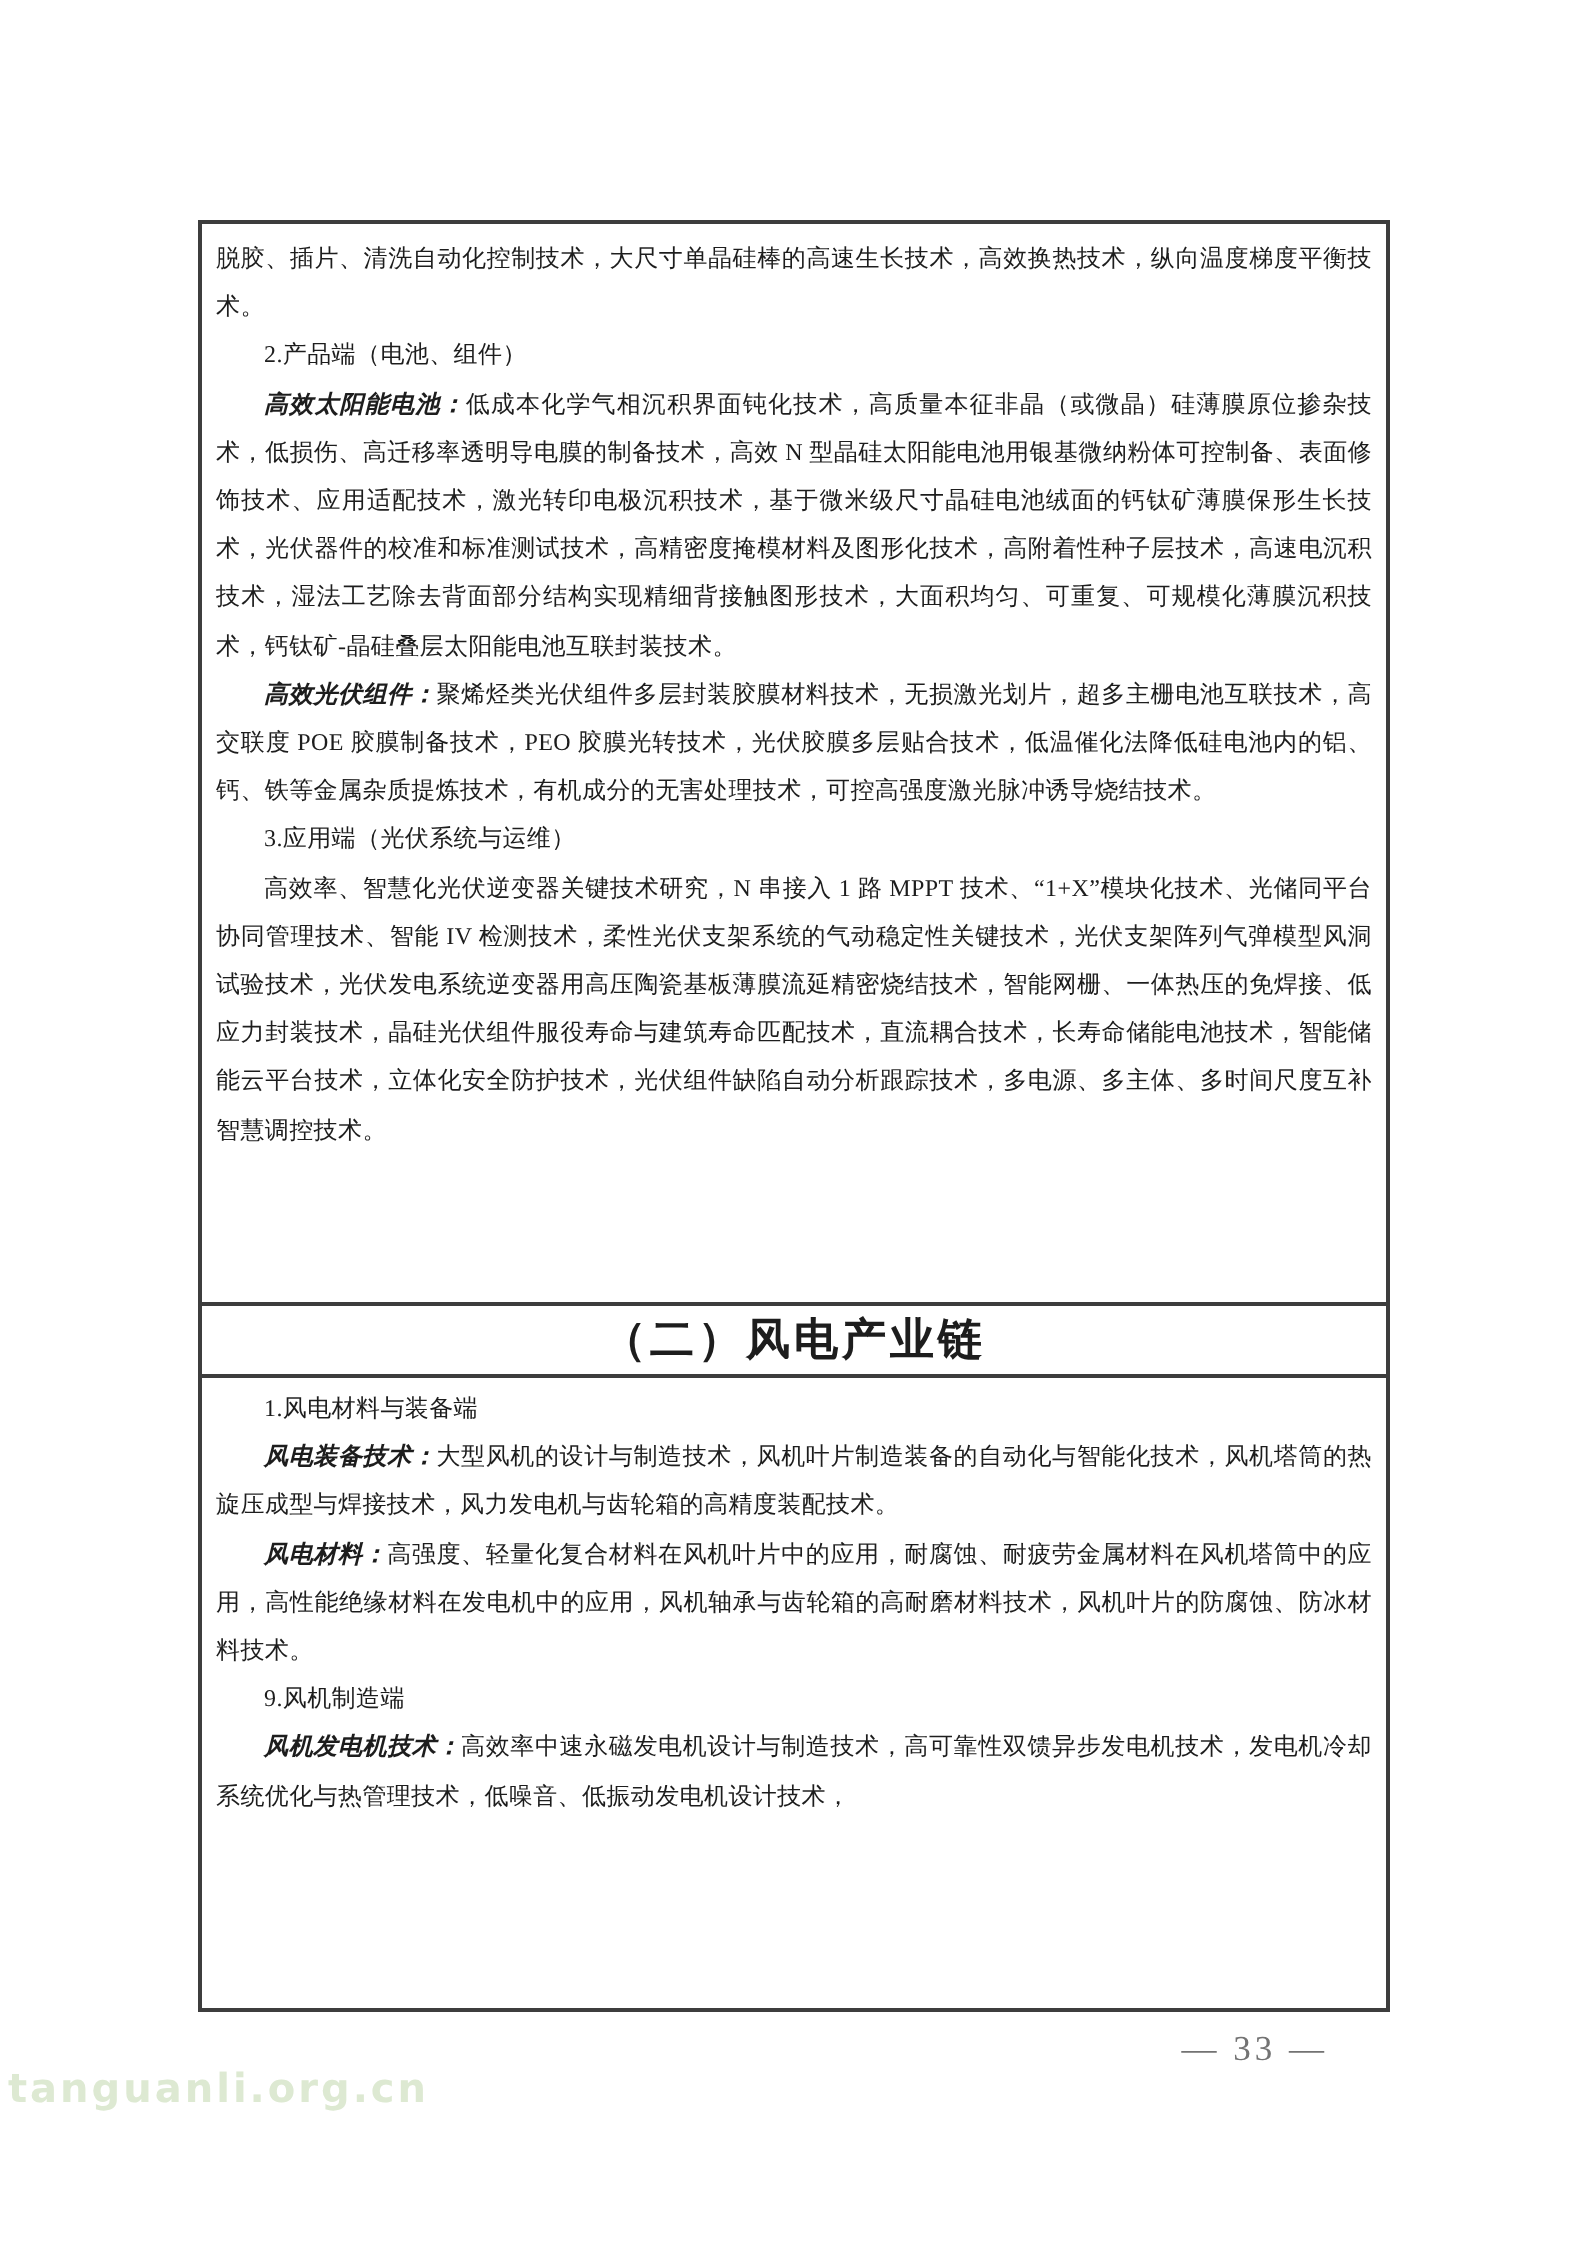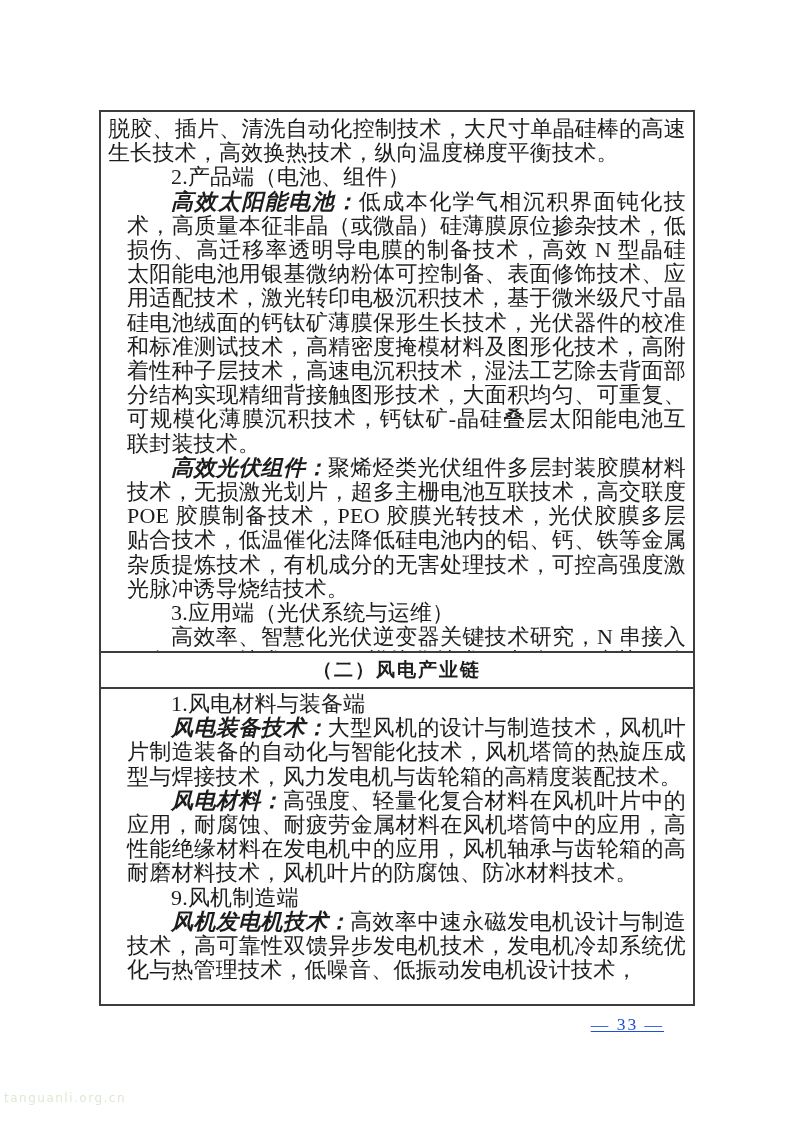--- a/index.html
+++ b/index.html
@@ -34,64 +34,62 @@
     overflow: hidden;
     padding: 5px 7px 0 7px;
   }
   .cell + .cell {
     border-top: 2px solid #3d3d3d;
   }
   .cell-0 { height: 539px; }
   .cell-1 { height: 36px; }
   .cell-2 { height: 317px; padding-top: 3px; }
   .body-cell {
-    font-size: 22px;
+    font-size: 12px;
     line-height: 24.2px;
     text-align: justify;
     letter-spacing: 0.2px;
   }
   .body-cell p {
     margin: 0;
     padding: 0;
   }
   .body-cell p.indent {
     text-indent: 2em;
-    margin-left: 19px;
   }
   .lead {
     font-weight: 700;
     font-style: italic;
   }
   .heading-cell {
     display: flex;
     align-items: center;
     justify-content: center;
     font-weight: 700;
-    font-size: 19px;
+    font-size: 22px;
     letter-spacing: 2px;
     padding: 0;
   }
   .footer {
     position: absolute;
     top: 1014px;
     right: 130px;
   }
   .page-number {
     font-size: 17.5px;
     letter-spacing: 2px;
-    color: #1d4ed8;
-    text-decoration: underline;
+    color: #737373;
   }
   .watermark {
     position: absolute;
     left: 4px;
-    top: 1091px;
+    top: 1032px;
     font-family: "DejaVu Sans", "Liberation Sans", sans-serif;
-    font-weight: 400;
-    font-size: 12px;
+    font-weight: 700;
+    font-size: 20px;
     letter-spacing: 1.5px;
   }
 </style>
 </head>
 <body>
 
 <div class="page">
 
   <div class="doc-table">
     <section class="cell cell-0 body-cell">

